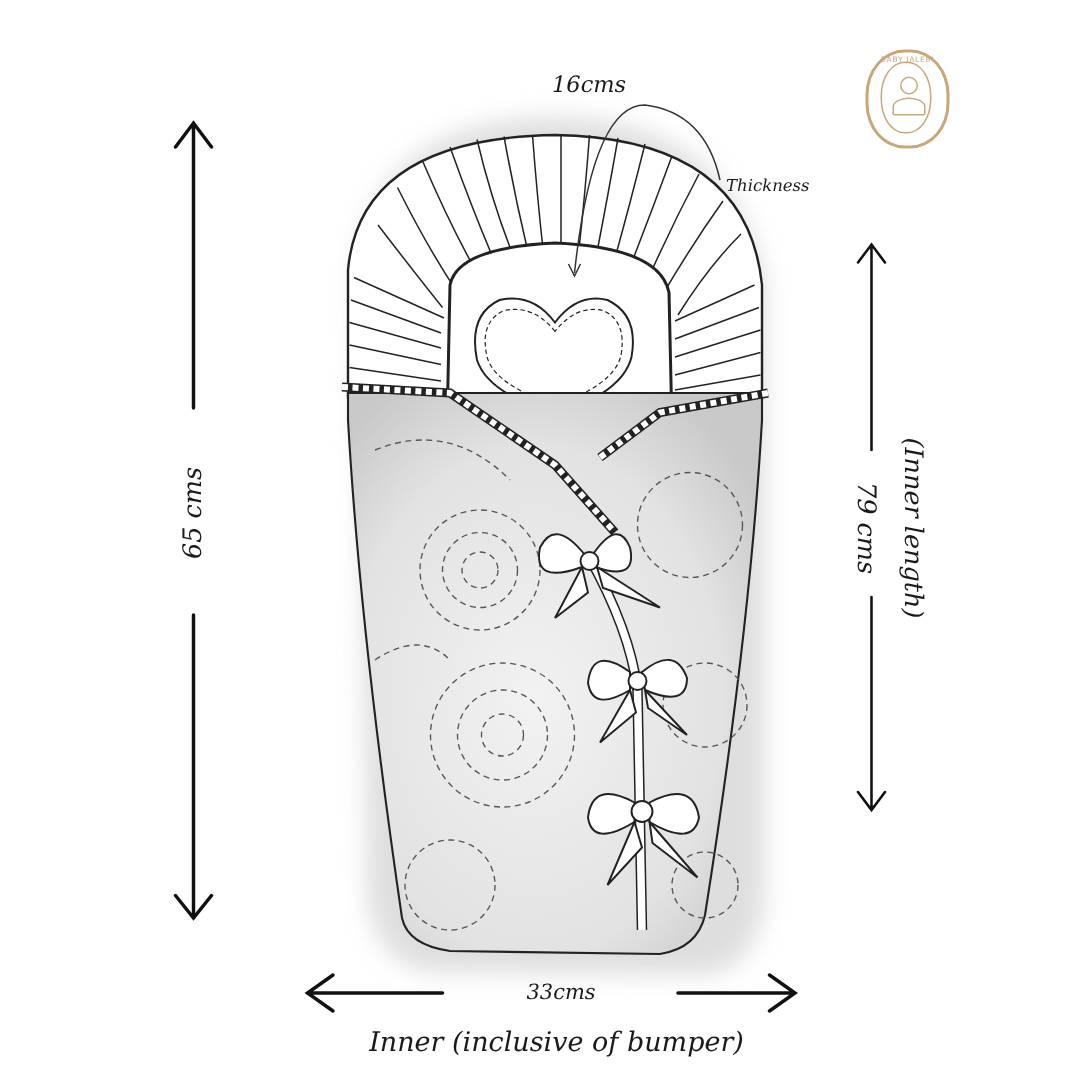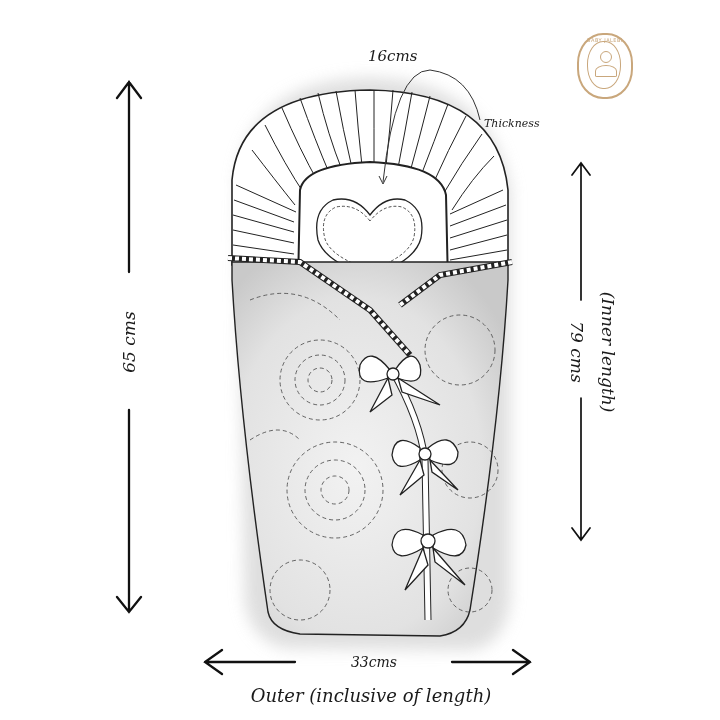--- a/index.html
+++ b/index.html
@@ -137,13 +137,13 @@
 
 <div class="abs script lbl" style="left:368px;top:34px;font-size:15px;margin-top:13px;">16cms</div>
 <div class="abs script lbl" style="left:484px;top:117px;font-size:11px;">Thickness</div>
 
 <div class="abs script lbl" style="left:129px;top:342px;font-size:17px;transform:translate(-50%,-50%) rotate(-90deg);">65 cms</div>
 
 <div class="abs script lbl" style="left:577px;top:352px;font-size:17px;transform:translate(-50%,-50%) rotate(90deg);">79 cms</div>
 <div class="abs script lbl" style="left:608px;top:352px;font-size:17px;transform:translate(-50%,-50%) rotate(90deg);">(Inner length)</div>
 
 <div class="abs script lbl" style="left:374px;top:662px;font-size:14px;transform:translate(-50%,-50%);">33cms</div>
-<div class="abs script lbl" style="left:371px;top:695px;font-size:18px;transform:translate(-50%,-50%);">Outer (inclusive of length)</div>
+<div class="abs script lbl" style="left:371px;top:695px;font-size:18px;transform:translate(-50%,-50%);">Inner (inclusive of bumper)</div>
 
 </body></html>

